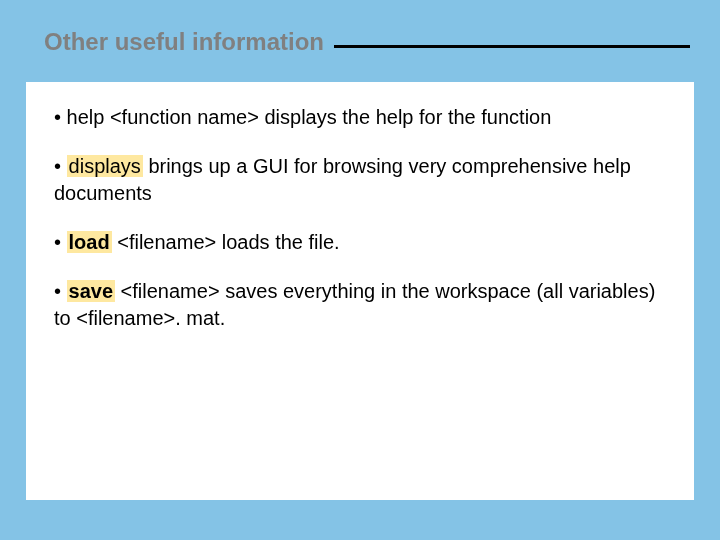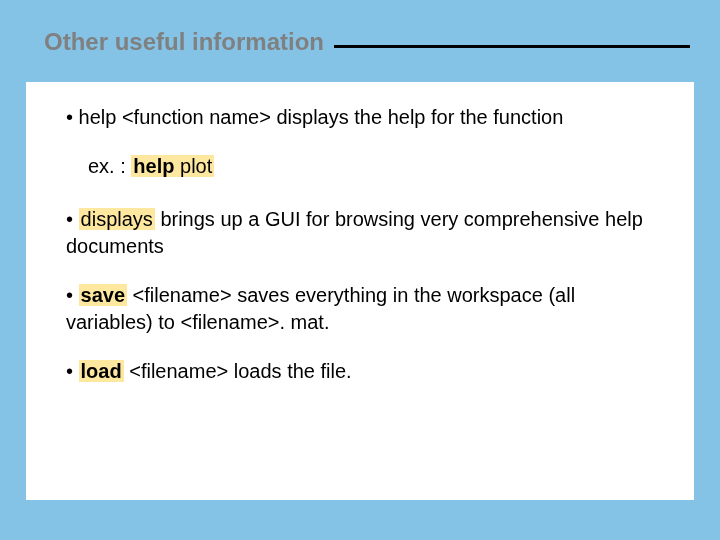--- a/index.html
+++ b/index.html
@@ -46,21 +46,20 @@
     left: 26px;
     right: 26px;
     bottom: 40px;
     background: #ffffff;
     padding: 22px 28px;
     box-sizing: border-box;
     line-height: 1.35;
   }
   .para {
     margin-bottom: 22px;
-    margin-left: 12px;
   }
   .example {
     margin: 14px 0 26px 34px;
   }
   .hl {
     background: #fee8a0;
     padding: 0 2px;
   }
   .bold {
     font-weight: bold;
@@ -75,31 +74,28 @@
     <span class="title-text">Other useful information</span>
     <span class="title-line"></span>
   </div>
 
   <div class="body">
 
     <div class="para">
       <span>• </span><span>help</span><span> &lt;function name&gt; </span><span>displays the help for the function</span>
     </div>
 
-    <div class="example">
-      <span>ex. : </span><span class="hl"><span class="bold">help</span><span> plot</span></span>
-    </div>
 
     <div class="para">
       <span>• </span><span class="hl">displays</span><span> brings up a GUI for browsing very comprehensive help documents</span>
     </div>
 
     <div class="para">
-      <span>• </span><span class="hl bold">save</span><span> &lt;filename&gt; </span><span>saves everything in the workspace (all variables) to &lt;filename&gt;. mat.</span>
+      <span>• </span><span class="hl bold">load</span><span> &lt;filename&gt; </span><span>loads the file.</span>
     </div>
 
     <div class="para">
-      <span>• </span><span class="hl bold">load</span><span> &lt;filename&gt; </span><span>loads the file.</span>
+      <span>• </span><span class="hl bold">save</span><span> &lt;filename&gt; </span><span>saves everything in the workspace (all variables) to &lt;filename&gt;. mat.</span>
     </div>
 
   </div>
 
 </div>
 
 </body></html>

